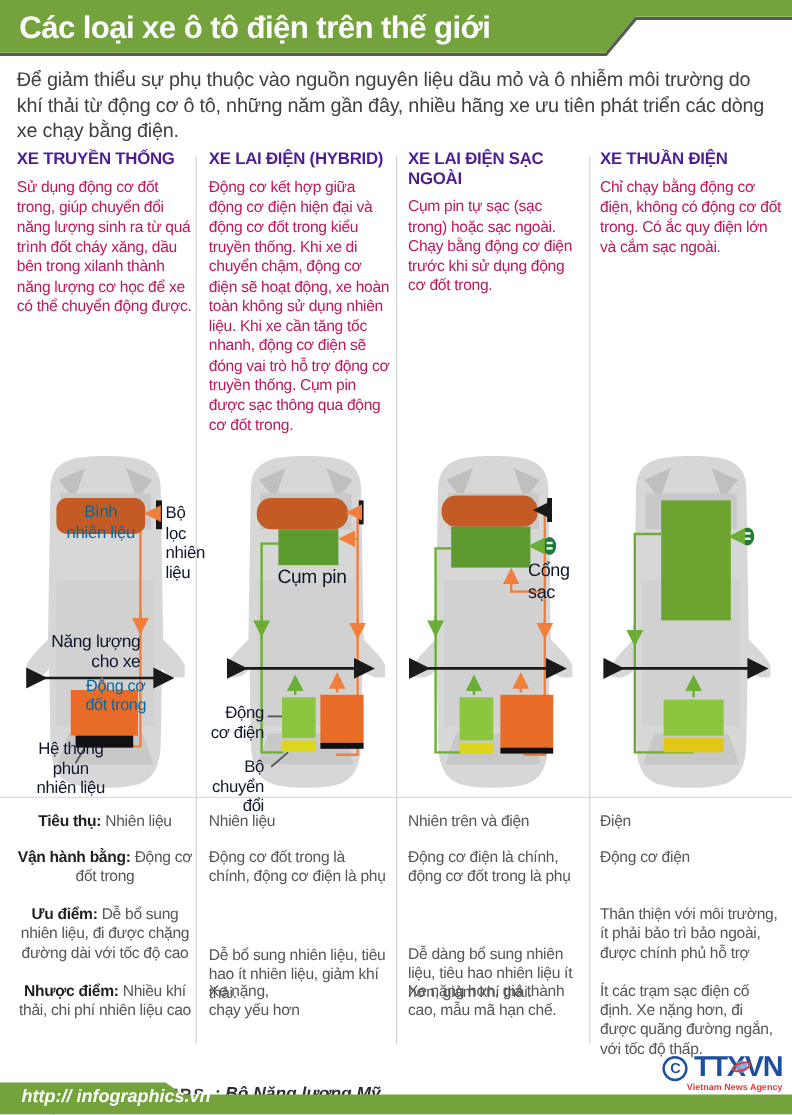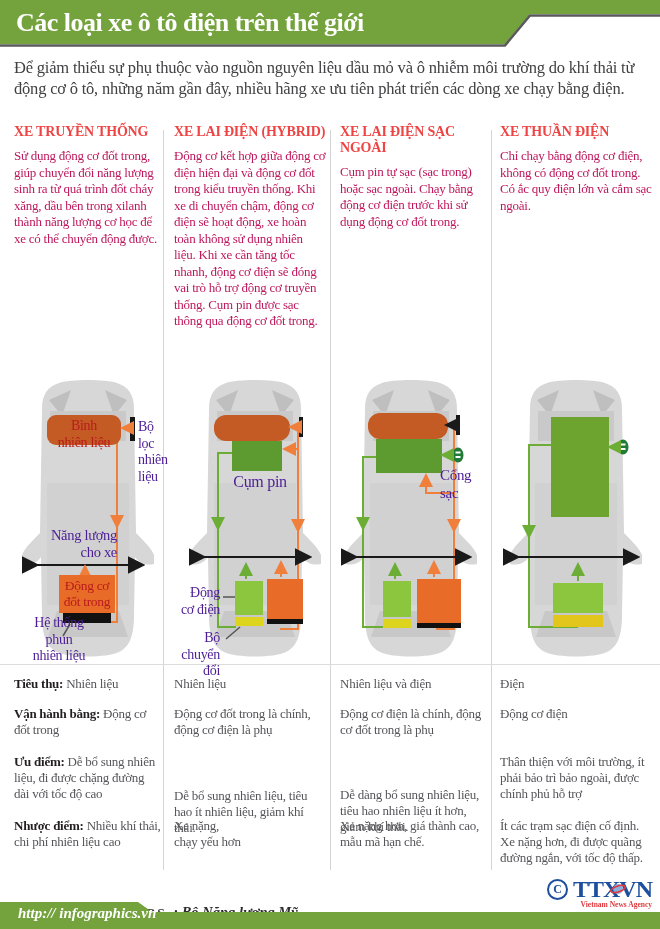--- a/index.html
+++ b/index.html
@@ -1,42 +1,42 @@
 <!DOCTYPE html>
 <html><head>
 <meta charset="utf-8">
 <style>
   html,body{margin:0;padding:0;background:#eee;}
   .page{position:relative;width:660px;height:929px;background:#ffffff;overflow:hidden;
-        font-family:Liberation Serif, serif;}
+        font-family:Liberation Sans, sans-serif;}
   svg{display:block;}
   .abs{position:absolute;}
 
   
   .title{position:absolute;left:16px;top:8px;font-size:26px;font-weight:bold;color:#ffffff;letter-spacing:-0.5px;}
   .intro{position:absolute;left:14px;top:57px;width:632px;font-size:16.5px;line-height:1.28;color:#414042;letter-spacing:-0.2px;}
 
   
   .col{position:absolute;top:124px;}
-  .col h3{margin:0 0 8px 0;font-size:14px;font-weight:bold;color:#ef4444;letter-spacing:-0.2px;}
+  .col h3{margin:0 0 8px 0;font-size:14px;font-weight:bold;color:#4c1d95;letter-spacing:-0.2px;}
   .col p{margin:0;font-size:13px;line-height:1.27;color:#be185d;letter-spacing:-0.25px;}
   .vdiv{position:absolute;top:130px;height:740px;width:1px;background:#d4d4d4;}
   .hdiv{position:absolute;left:0;top:664px;width:660px;height:1px;background:#dcdcdc;}
 
   
   .car{position:absolute;top:375px;width:150px;height:290px;}
-  .lbl{position:absolute;font-size:13.5px;line-height:1.18;color:#4c1d95;white-space:pre-line;letter-spacing:-0.3px;}
-  .lbl.white{color:#b91c1c;}
+  .lbl{position:absolute;font-size:13.5px;line-height:1.18;color:#0f172a;white-space:pre-line;letter-spacing:-0.3px;}
+  .lbl.white{color:#0369a1;}
   .lbl.right{text-align:right;}
   .lbl.center{text-align:center;}
 
   
   .cell{position:absolute;font-size:13px;line-height:1.22;color:#56565a;letter-spacing:-0.25px;white-space:pre-line;}
   .cell b{color:#231f20;}
-  .c1{left:14px;width:147px;} .c2{left:174px;width:150px;} .c3{left:340px;width:146px;} .c4{left:500px;width:152px;}
+  .c1{left:14px;width:147px;text-align:center;} .c2{left:174px;width:150px;} .c3{left:340px;width:146px;} .c4{left:500px;width:152px;}
 
   
   .source{position:absolute;left:14px;top:880px;display:flex;align-items:center;gap:7px;font-size:14.5px;color:#2d2d2f;}
   .source .src-label{font-weight:bold;font-style:italic;margin-top:48px;}
   .source .src-reuters{font-weight:bold;letter-spacing:1.5px;font-size:13.5px;color:#3a3a3c;}
   .source .src-rest{font-weight:bold;font-style:italic;}
   .ttxvn{position:absolute;right:8px;top:876px;width:130px;text-align:right;}
   .ttxvn .row1{display:flex;align-items:center;justify-content:flex-end;gap:5px;}
   .ttxvn .copy{width:17px;height:17px;border:2px solid #1d4f9e;border-radius:50%;color:#1d4f9e;
                font-size:12px;font-weight:bold;line-height:17px;text-align:center;}
@@ -118,21 +118,21 @@
       <line x1="57" y1="249" x2="50" y2="261" stroke="#555555" stroke-width="1.5"></line>
     </svg>
     <div class="lbl white center" style="left:36px;top:43px;width:70px;font-size:14px">Bình
 nhiên liệu</div>
     <div class="lbl" style="left:125px;top:44px;width:42px;font-size:14px">Bộ
 lọc
 nhiên
 liệu</div>
     <div class="lbl right" style="left:6px;top:152px;width:98px;font-size:14.5px">Năng lượng
 cho xe</div>
-    <div class="lbl white center" style="left:46px;top:203px;width:56px">Động cơ
+    <div class="lbl white center" style="left:46px;top:189px;width:75px">Động cơ
 đốt trong</div>
     <div class="lbl center" style="left:-4px;top:240px;width:100px;font-size:14px">Hệ thống
 phun
 nhiên liệu</div>
   </div>
 
   <div class="car" style="left:180px">
     <svg width="150" height="290" viewBox="0 0 150 290" style="overflow:visible">
       <use href="#carbody"></use>
       <polyline points="52,78 38,78 38,252 56,252" fill="none" stroke="#6cae35" stroke-width="2"></polyline>
@@ -204,21 +204,21 @@
       <line x1="15" y1="182" x2="135" y2="182" stroke="#1a1a1a" stroke-width="2.2" marker-start="url(#m-bk)" marker-end="url(#m-bk)"></line>
       <line x1="77" y1="206" x2="77" y2="191" stroke="#6cae35" stroke-width="2" marker-end="url(#m-gr)"></line>
       <rect x="52" y="208" width="50" height="30" fill="#8cc63f"></rect>
       <rect x="52" y="240" width="50" height="12" fill="#e2c61c"></rect>
     </svg>
   </div>
 
   <div>
     <div class="cell c1" style="top:676px"><b>Tiêu thụ:</b> <span>Nhiên liệu</span></div>
     <div class="cell c2" style="top:676px">Nhiên liệu</div>
-    <div class="cell c3" style="top:676px">Nhiên liệu và điện</div>
+    <div class="cell c3" style="top:676px">Nhiên trên và điện</div>
     <div class="cell c4" style="top:676px">Điện</div>
   </div>
   <div>
     <div class="cell c1" style="top:706px"><b>Vận hành bằng:</b> <span>Động cơ đốt trong</span></div>
     <div class="cell c2" style="top:706px">Động cơ đốt trong là chính, động cơ điện là phụ</div>
     <div class="cell c3" style="top:706px">Động cơ điện là chính, động cơ đốt trong là phụ</div>
     <div class="cell c4" style="top:706px">Động cơ điện</div>
   </div>
   <div>
     <div class="cell c1" style="top:754px"><b>Ưu điểm:</b> <span>Dễ bổ sung nhiên liệu, đi được chặng đường dài với tốc độ cao</span></div>

